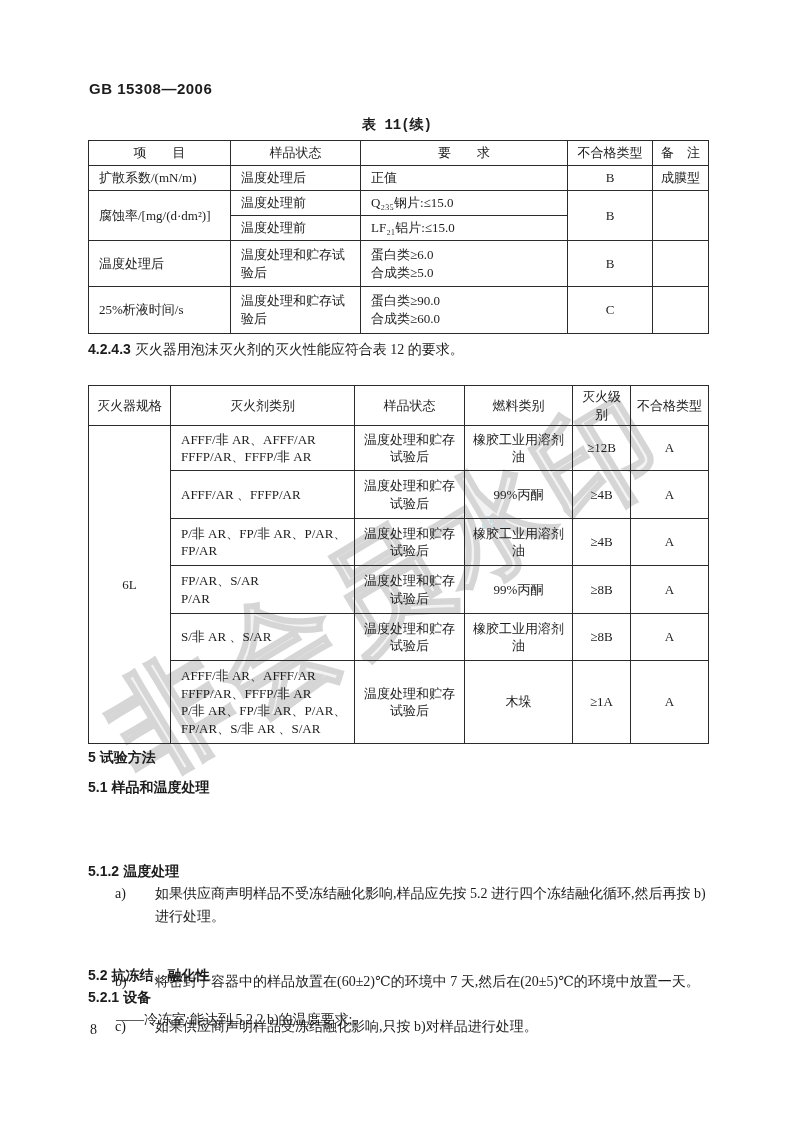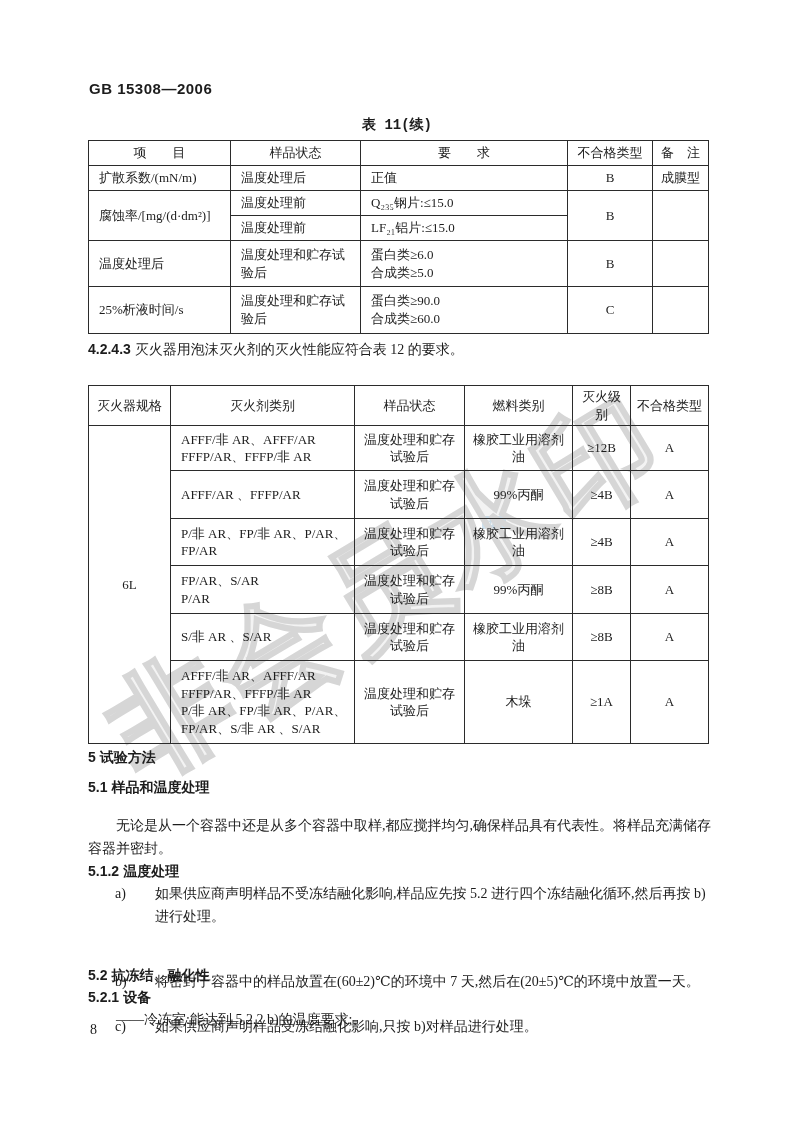--- a/index.html
+++ b/index.html
@@ -249,21 +249,20 @@
 
     <div class="abs bodytext" style="top:746px;">
       <span class="secnum">5</span><span class="sectitle">试验方法</span>
     </div>
 
     <div class="abs bodytext" style="top:776px;">
       <span class="secnum">5.1</span><span class="sectitle">样品和温度处理</span>
     </div>
 
 
-    <div class="abs bodytext indent" style="top:814px;">无论是从一个容器中还是从多个容器中取样,都应搅拌均匀,确保样品具有代表性。将样品充满储存容器并密封。</div>
 
     <div class="abs bodytext" style="top:860px;">
       <span class="secnum">5.1.2</span><span class="sectitle">温度处理</span>
     </div>
 
     <div class="abs bodytext list-item" style="top:882px;">
       <span class="list-label">a)</span><span>如果供应商声明样品不受冻结融化影响,样品应先按 5.2 进行四个冻结融化循环,然后再按 b)进行处理。</span>
     </div>
 
     <div class="abs bodytext list-item" style="top:924px;">

